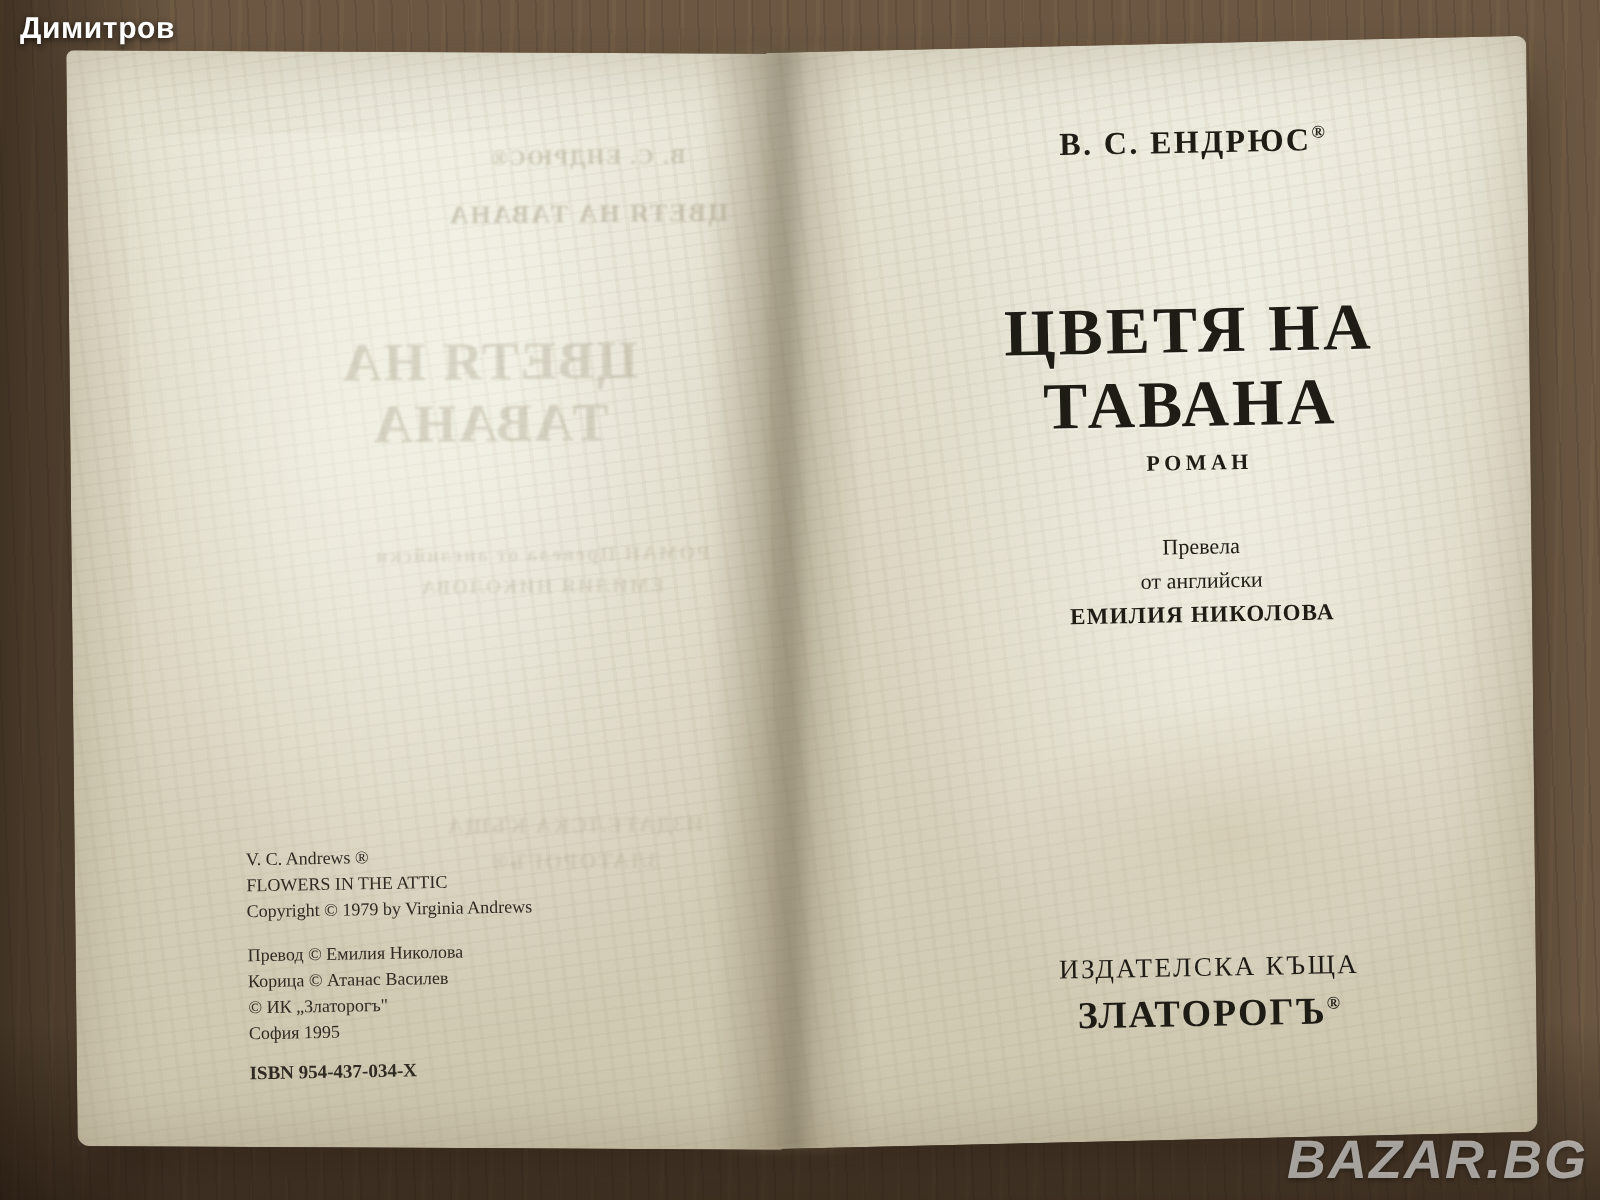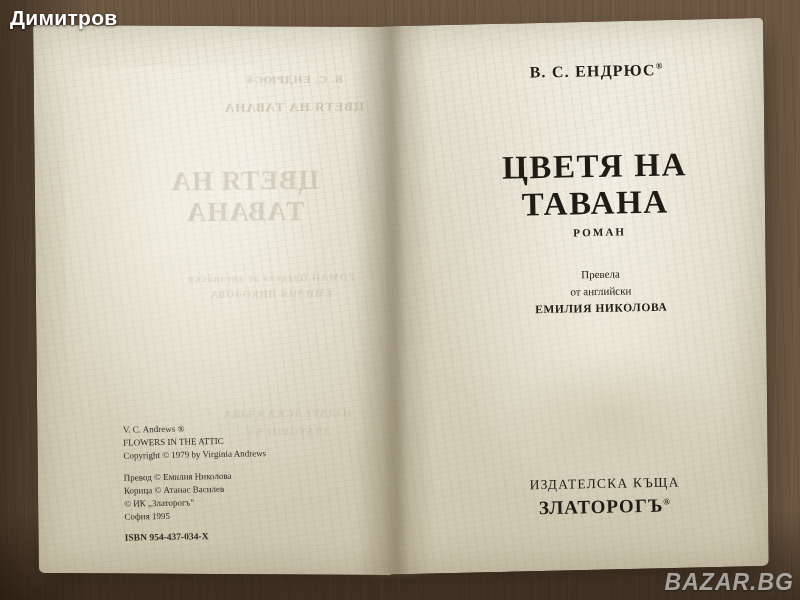--- a/index.html
+++ b/index.html
@@ -263,32 +263,32 @@
     letter-spacing: 1px;
   }
   .tp-publisher sup { font-size: 9px; vertical-align: super; }
 
   
   .wm-name {
     position: absolute;
     left: 10px;
     top: 6px;
     font-family: "Liberation Sans", sans-serif;
-    font-size: 21px;
+    font-size: 15px;
     font-weight: bold;
     color: #ffffff;
     text-shadow: 0 1px 3px rgba(0,0,0,0.75);
     letter-spacing: .3px;
   }
   .wm-bazar {
     position: absolute;
     right: 6px;
     bottom: 4px;
     font-family: "Liberation Sans", sans-serif;
-    font-size: 23px;
+    font-size: 27px;
     font-weight: bold;
     font-style: italic;
     color: rgba(255,255,255,0.58);
     letter-spacing: 1px;
     text-shadow: 0 1px 2px rgba(0,0,0,0.35);
   }
 </style>
 </head>
 <body>
 

